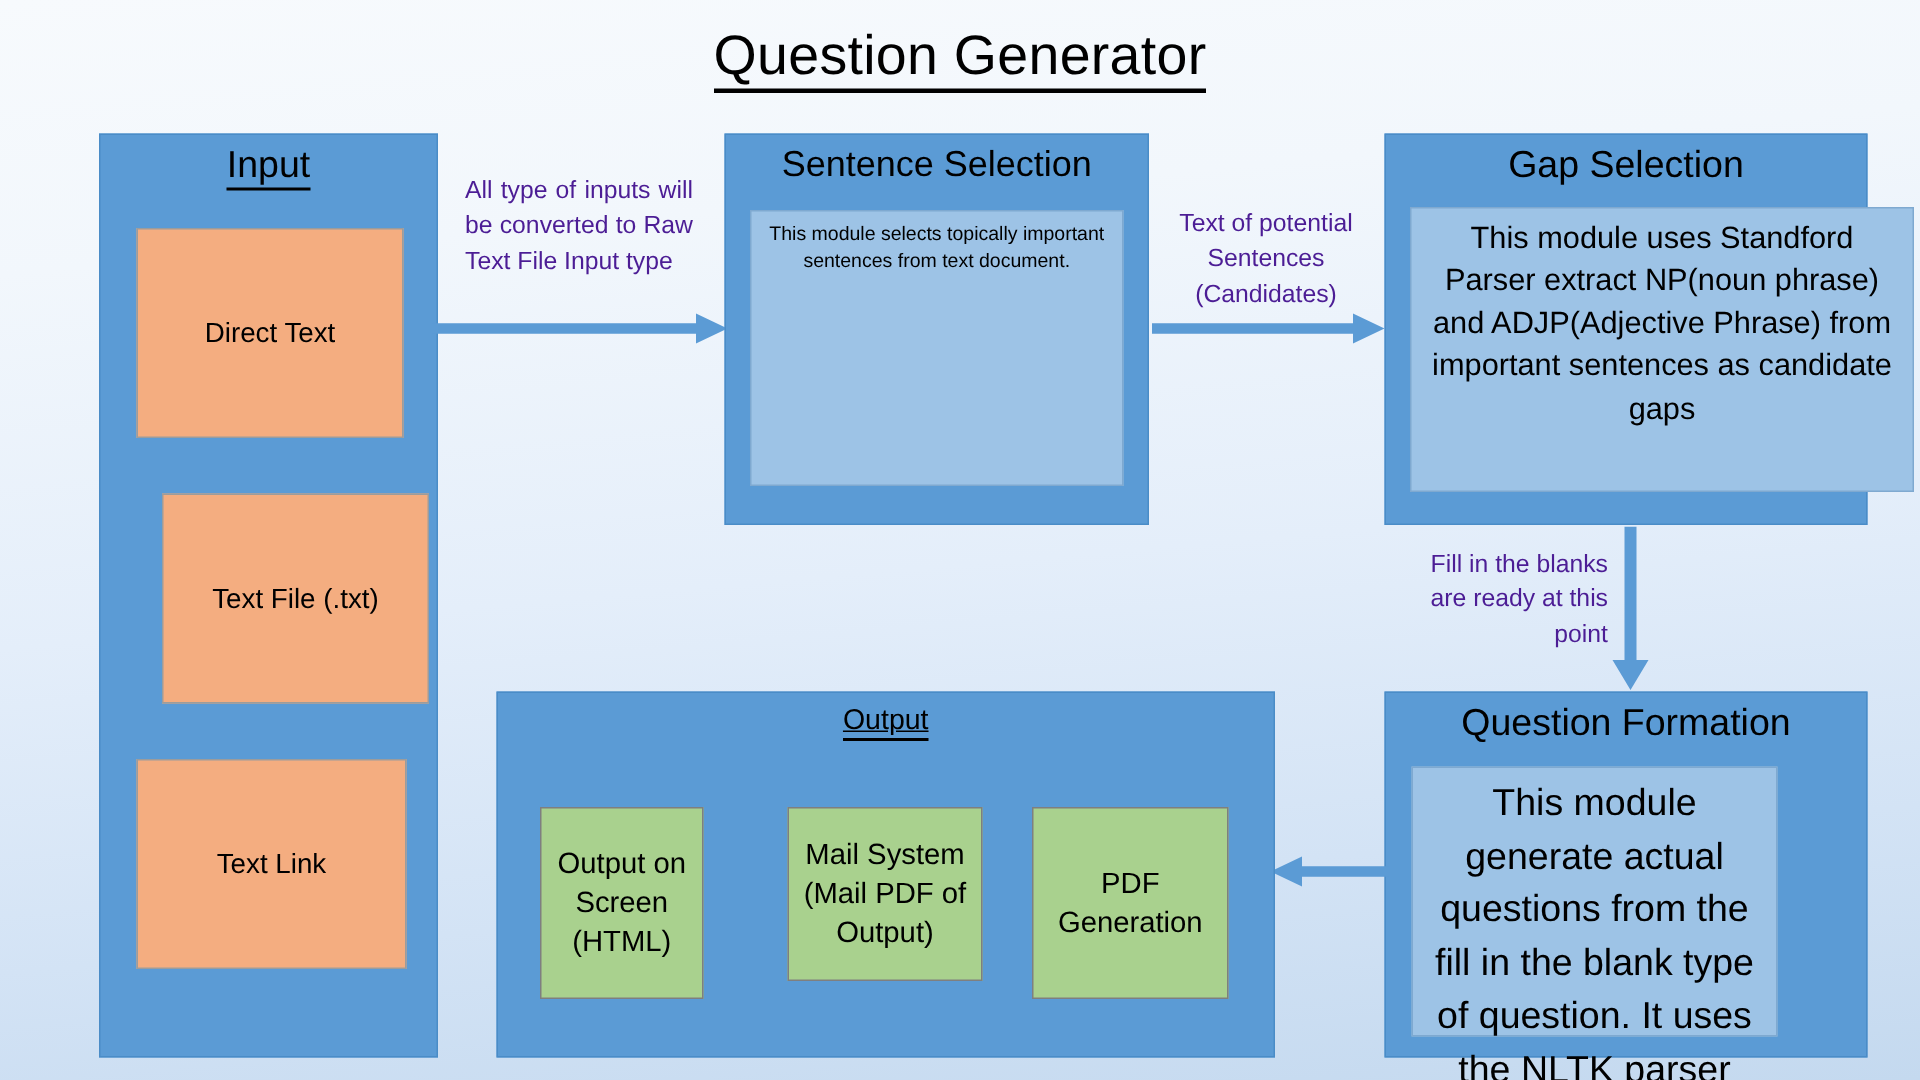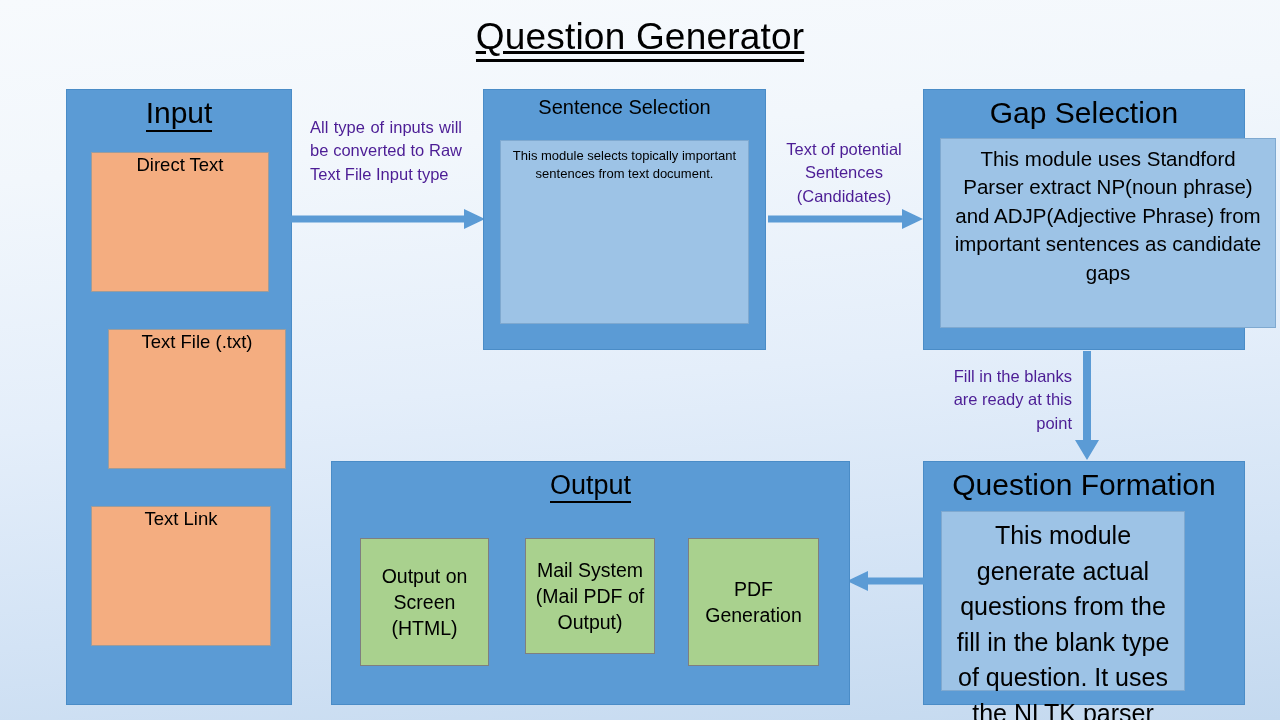--- a/index.html
+++ b/index.html
@@ -26,34 +26,33 @@
     top: 16px;
     width: 1280px;
     text-align: center;
     font-size: 37px;
     color: #000000;
     letter-spacing: 0.2px;
   }
   .page-title span {
     border-bottom: 3px solid #000;
     padding-bottom: 2px;
-    text-decoration: underline;
   }
 
   
   .module {
     position: absolute;
     background: #5b9bd5;
     border: 1px solid #4a8cc7;
     box-sizing: border-box;
   }
   .module-title {
     text-align: center;
     color: #000;
-    font-size: 30px;
+    font-size: 25px;
     line-height: 1.05;
     padding-top: 7px;
   }
   .module-title.underlined span {
     border-bottom: 2.5px solid #000;
     padding-bottom: 1px;
   }
 
   
   .desc-panel {
@@ -68,21 +67,21 @@
     padding: 6px 8px 4px 8px;
   }
 
   
   .chip-orange {
     position: absolute;
     background: #f4ad80;
     border: 1px solid #9c9c9c;
     box-sizing: border-box;
     display: flex;
-    align-items: flex-start;
+    align-items: center;
     justify-content: center;
     text-align: center;
     color: #000;
     font-size: 18.5px;
     line-height: 1.3;
   }
 
   
   .chip-green {
     position: absolute;
@@ -138,21 +137,21 @@
   <div class="chip-orange" style="left:91px; top:506px; width:180px; height:140px;">
     <span>Text Link</span>
   </div>
 
   <div class="edge-label justify" style="left:310px; top:116px; width:152px;">All  type  of  inputs will  be  converted to  Raw  Text  File Input type</div>
   <svg class="arrow" style="left:288px; top:208px;" width="198" height="22" viewBox="0 0 198 22">
     <path d="M0 7.5 H176 V1 L197 11 L176 21 V14.5 H0 Z" fill="#5b9bd5"></path>
   </svg>
 
   <div class="module" style="left:483px; top:89px; width:283px; height:261px;">
-    <div class="module-title" style="font-size:20px;">
+    <div class="module-title" style="font-size:24px;">
       <span>Sentence Selection</span>
     </div>
   </div>
   <div class="desc-panel" style="left:500px; top:140px; width:249px; height:184px;">This module selects topically important sentences from text document.</div>
 
   <div class="edge-label center" style="left:768px; top:138px; width:152px;">Text of potential Sentences (Candidates)</div>
   <svg class="arrow" style="left:768px; top:208px;" width="156" height="22" viewBox="0 0 156 22">
     <path d="M0 7.5 H134 V1 L155 11 L134 21 V14.5 H0 Z" fill="#5b9bd5"></path>
   </svg>
 
@@ -173,25 +172,25 @@
       <span>Question Formation</span>
     </div>
   </div>
   <div class="desc-panel" style="left:941px; top:511px; width:244px; height:180px; font-size:25px; line-height:1.42;">This module generate actual questions from the fill in the blank type of question. It uses the NLTK parser and grammar syntax logics for the same.</div>
 
   <svg class="arrow" style="left:846px; top:570px;" width="80" height="22" viewBox="0 0 80 22">
     <path d="M80 7.5 H22 V1 L1 11 L22 21 V14.5 H80 Z" fill="#5b9bd5"></path>
   </svg>
 
   <div class="module" style="left:331px; top:461px; width:519px; height:244px;">
-    <div class="module-title underlined" style="font-size:27px; padding-top:9px;">
+    <div class="module-title underlined" style="font-size:19px; padding-top:9px;text-decoration:underline;">
       <span>Output</span>
     </div>
   </div>
-  <div class="chip-green" style="left:360px; top:538px; width:129px; height:128px;justify-content:center;">
+  <div class="chip-green" style="left:360px; top:538px; width:109px; height:128px;justify-content:center;">
     <span>Output on Screen (HTML)</span>
   </div>
   <div class="chip-green" style="left:525px; top:538px; width:130px; height:116px;">
     <span>Mail System (Mail PDF of Output)</span>
   </div>
   <div class="chip-green" style="left:688px; top:538px; width:131px; height:128px;">
     <span>PDF Generation</span>
   </div>
 
 </div>

